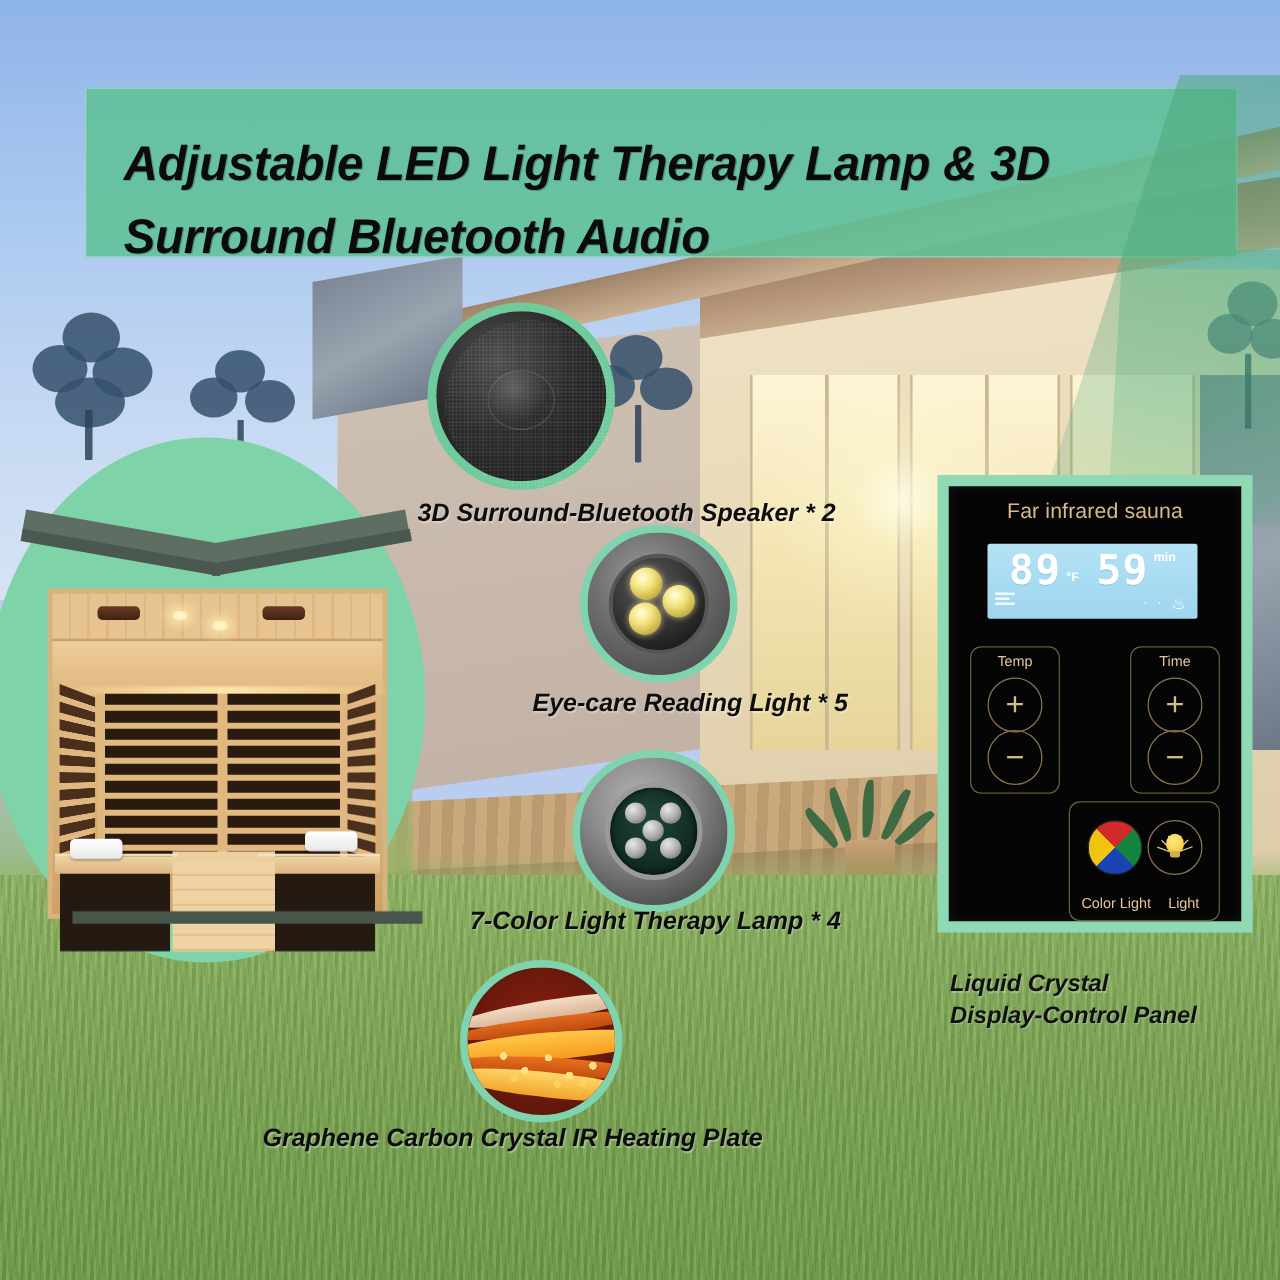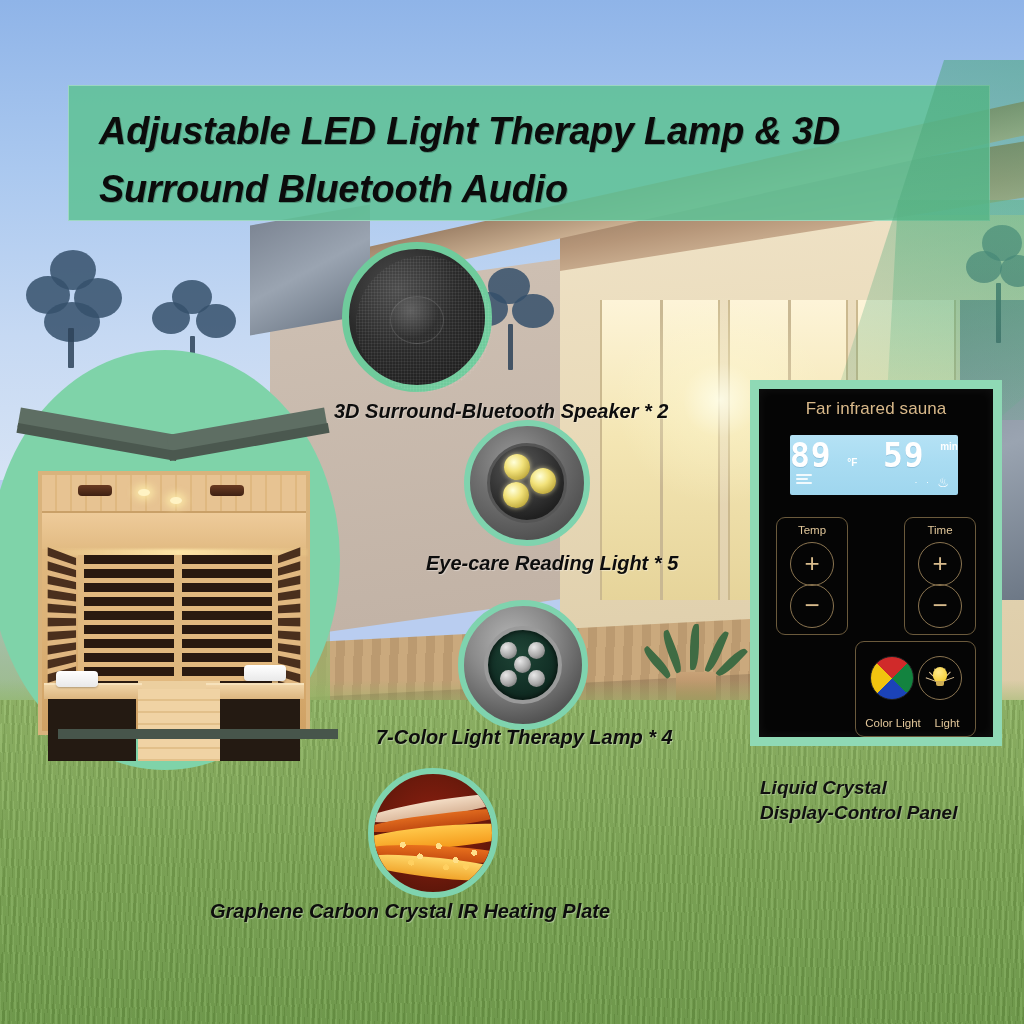--- a/index.html
+++ b/index.html
@@ -94,24 +94,24 @@
   }
   
   .flare{
     position:absolute; left:600px; top:280px; width:240px; height:240px;
     background:radial-gradient(circle, rgba(255,255,235,.85) 0%, rgba(255,250,210,.35) 22%, rgba(255,250,210,0) 62%);
     pointer-events:none;
   }
 
   
   #banner{
-    position:absolute; left:68px; top:85px; width:922px; height:136px;
+    position:absolute; left:68px; top:70px; width:922px; height:136px;
     background:rgba(96,193,150,.88);
     border:1px solid rgba(255,255,255,.35);
-    padding:16px 0 0 30px;
+    padding:32px 0 0 30px;
   }
   #banner .line{
     font-style:italic; font-weight:bold; font-size:39px; color:#0b0b0b;
     letter-spacing:-.2px; line-height:58px; white-space:nowrap;
     text-shadow:1px 1px 0 rgba(0,0,0,.25);
     transform:scaleX(.97);
     transform-origin:left center;
   }
   
   .wedge{
@@ -357,21 +357,21 @@
     letter-spacing:.1px;
   }
   .cp-lcd{
     position:absolute; left:31px; top:46px; width:168px; height:60px;
     background:linear-gradient(180deg,#b5e2f5 0%, #a9dcf2 45%, #9fd6ee 100%);
     border-radius:2px;
     overflow:hidden;
   }
   .lcd-row{
     position:absolute; left:0; top:4px; width:100%; height:34px;
-    display:flex; align-items:flex-start; justify-content:space-between; gap:4px;
+    display:flex; align-items:flex-start; justify-content:center; gap:4px;
   }
   .lcd-num{
     font-family:"DejaVu Sans Mono", monospace;
     font-size:33px; font-weight:bold; color:#ffffff; line-height:34px;
     letter-spacing:1px;
     text-shadow:0 1px 0 rgba(120,170,200,.5);
   }
   .lcd-unit{
     font-size:10px; color:#ffffff; font-weight:bold; line-height:12px;
     align-self:flex-end; padding-bottom:4px;

